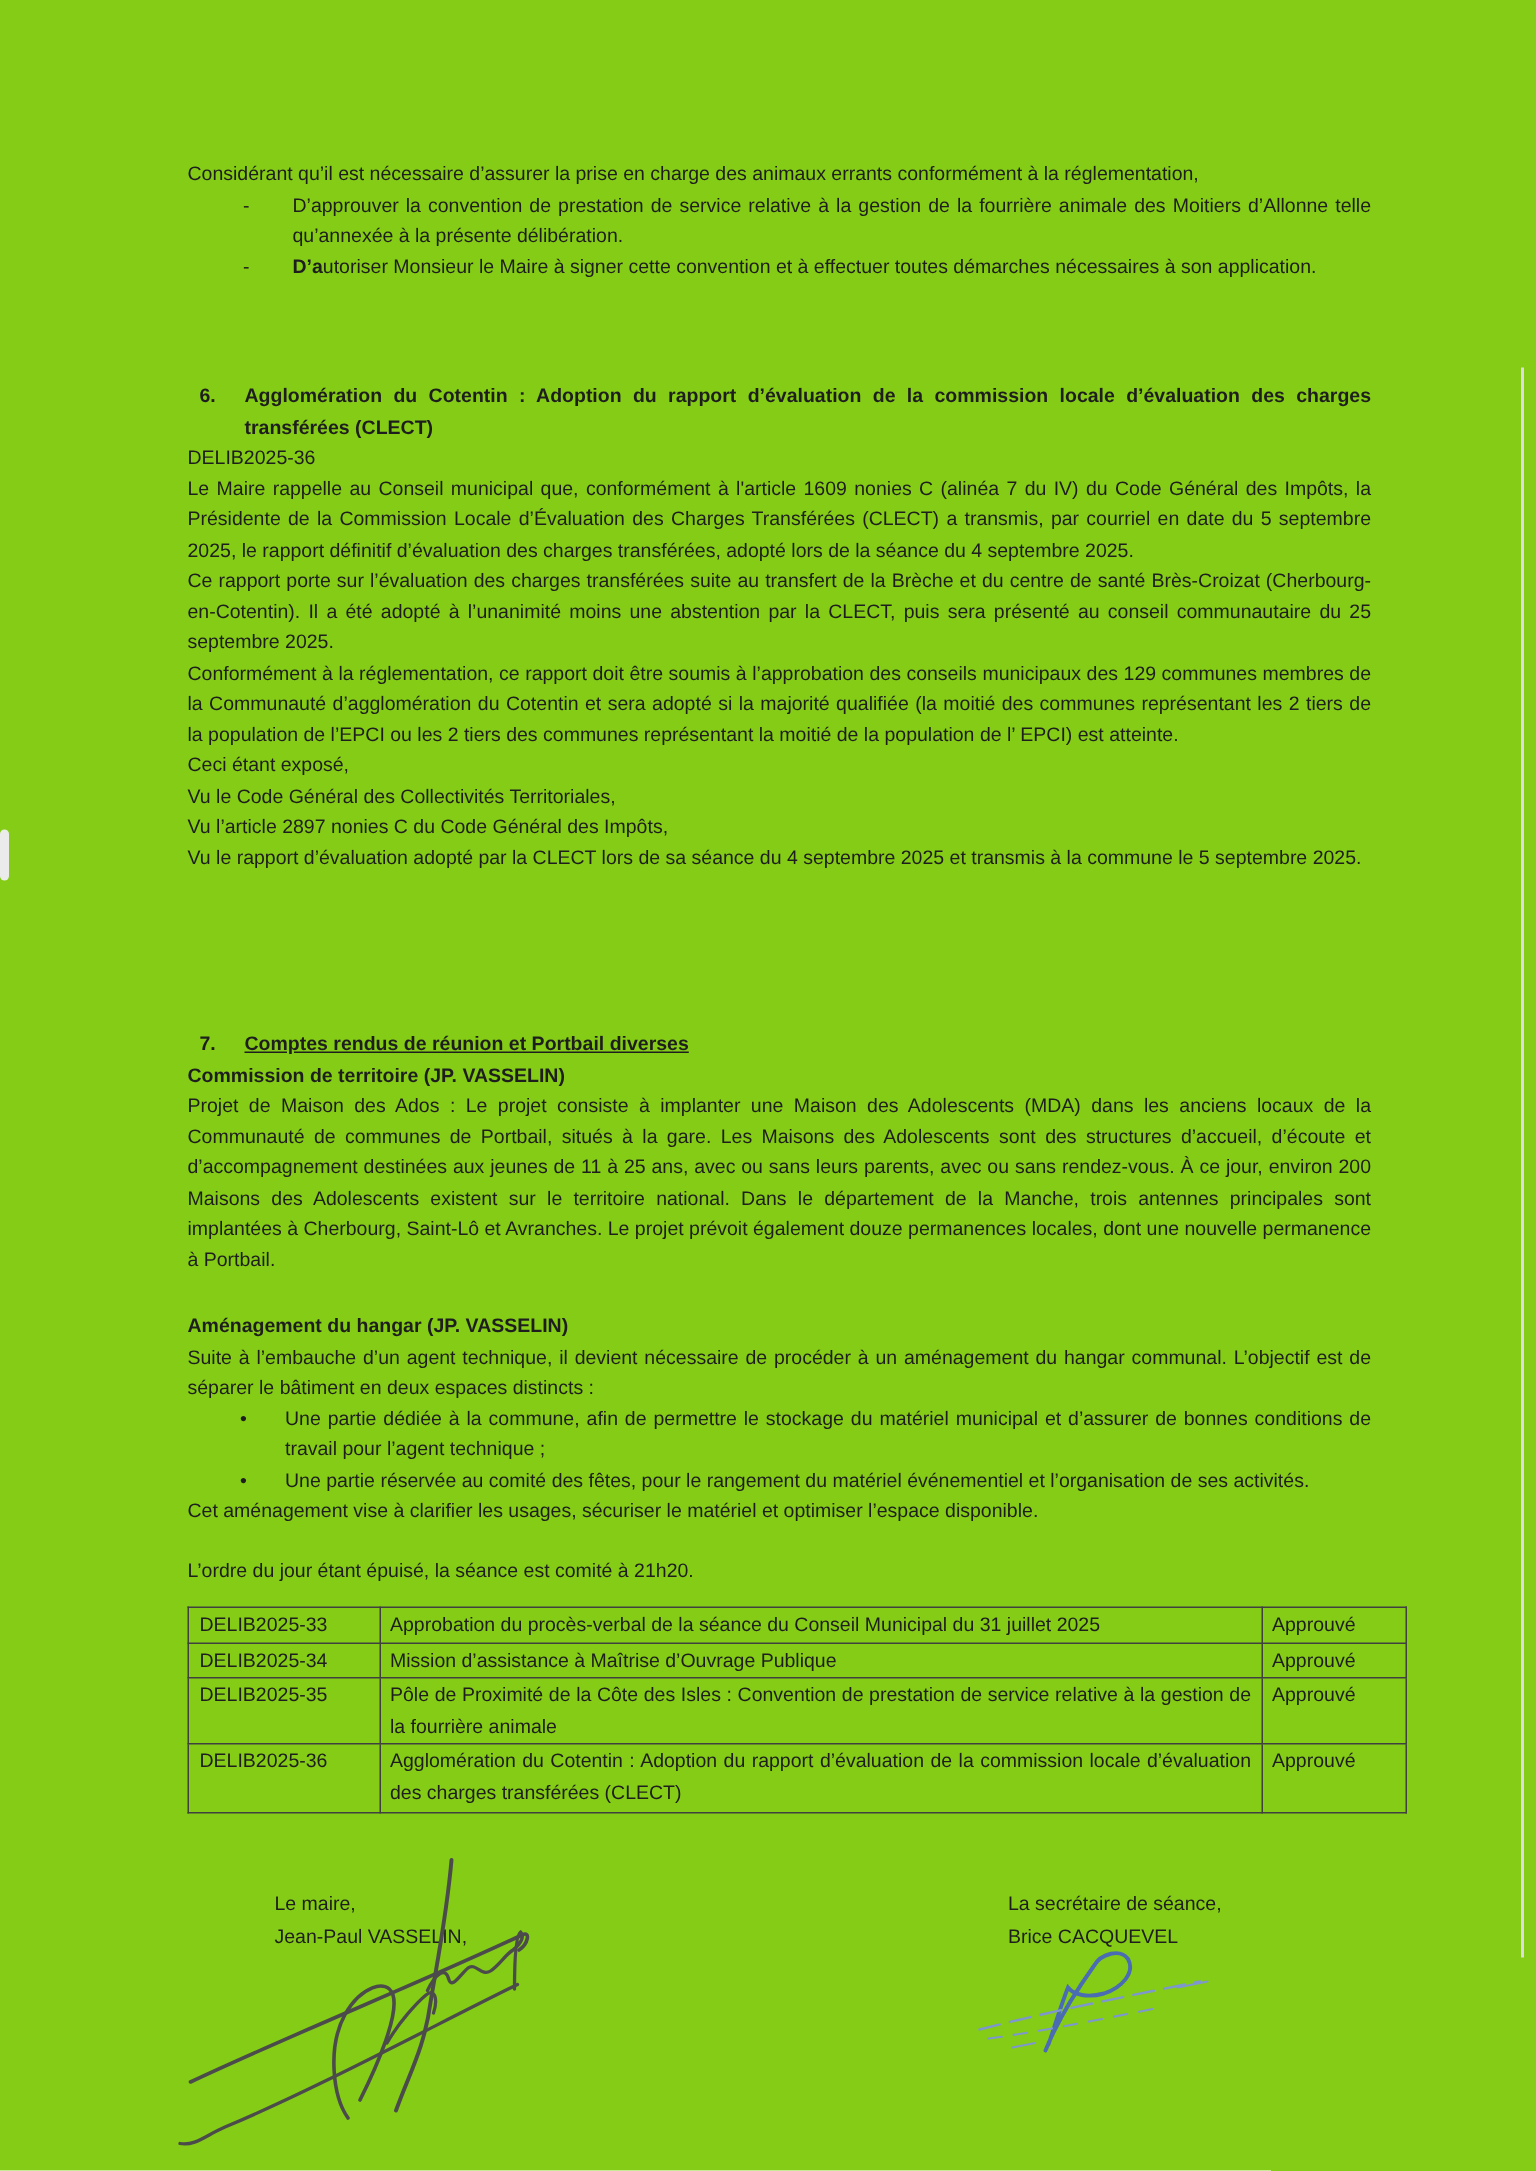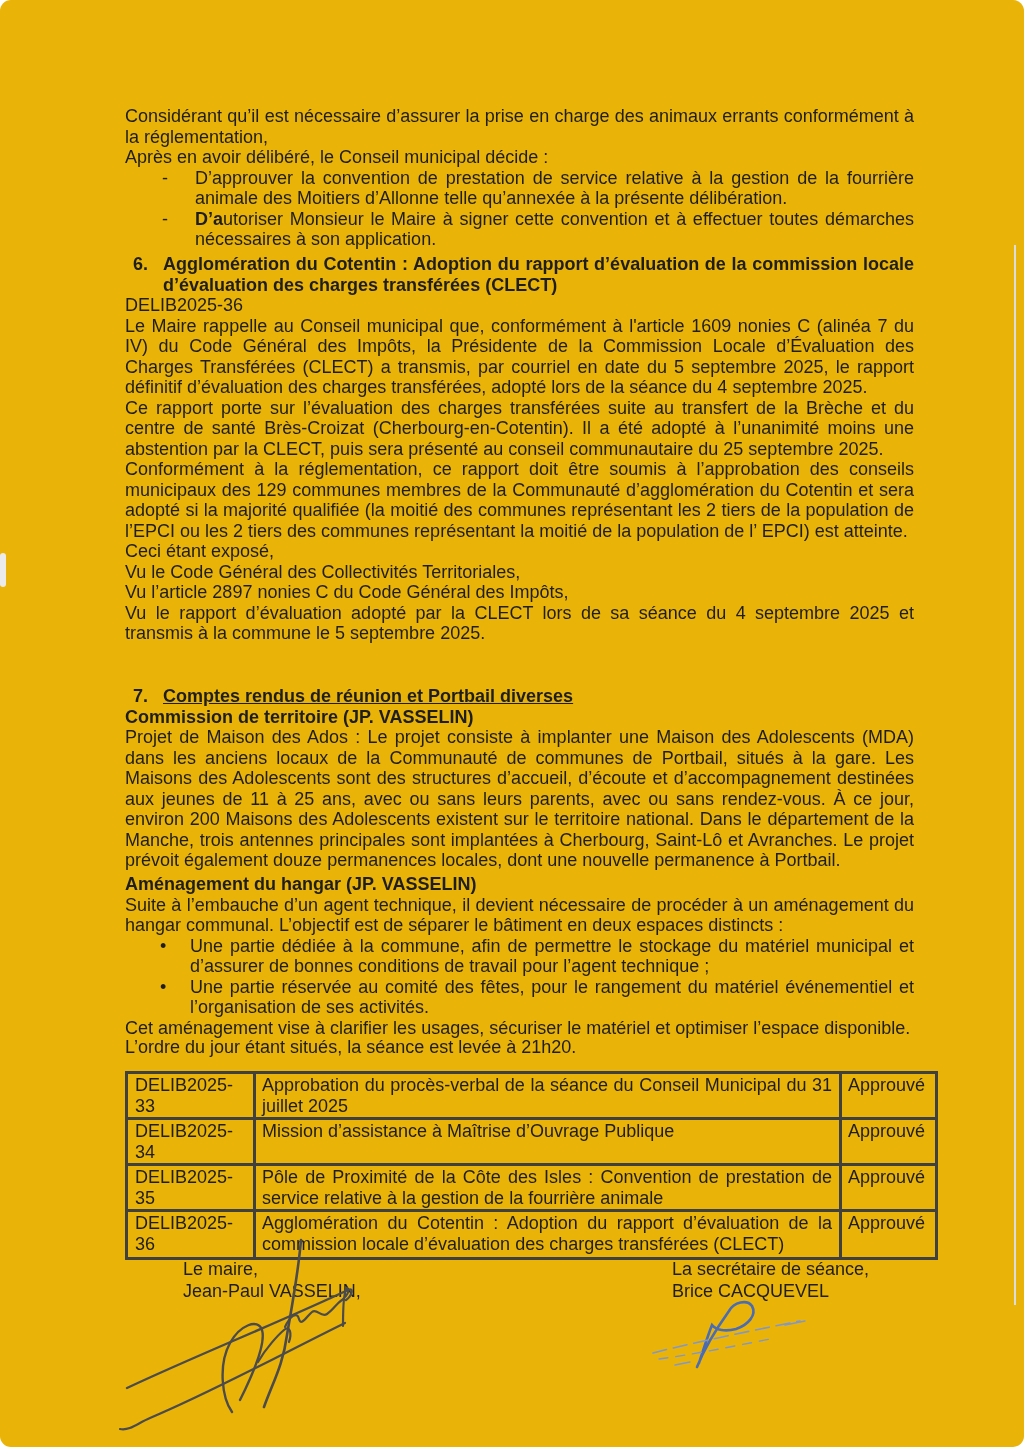--- a/index.html
+++ b/index.html
@@ -1,21 +1,21 @@
 <!DOCTYPE html>
 <html lang="fr"><head>
 <meta charset="utf-8">
 <style>
   * { margin:0; padding:0; box-sizing:border-box; }
   html,body { background:#ffffff; }
   body { font-family:"Liberation Sans", sans-serif; color:#1e1e1e; }
   .page {
     position:relative; width:1024px; height:1447px; margin:0 auto;
-    background:#eab308; overflow:hidden;
-    font-size:18px; line-height:20.5px;border-radius:11px;
+    background:#84cc16; overflow:hidden;
+    font-size:13px; line-height:20.5px;
   }
   .sec { position:absolute; left:125px; right:110px; }
   .just { text-align:justify; }
   p { margin:0; }
   b, .bold { font-weight:bold; }
 
   
   .h-row { display:flex; font-weight:bold; }
   .h-row .h-num { width:38px; flex:0 0 38px; padding-left:8px; }
   .h-row .h-title { flex:1; text-align:justify; }
@@ -25,42 +25,41 @@
   .doc-list { list-style:none; }
   .doc-list li { display:flex; }
   .doc-list .marker { width:33px; flex:0 0 33px; margin-left:37px; text-align:left; }
   .doc-list .li-text { flex:1; text-align:justify; }
   .dot-list .marker { width:30px; flex:0 0 30px; margin-left:35px; }
 
   .subhead { font-weight:bold; }
 
   
   table.delib { border-collapse:collapse; width:813px; table-layout:fixed; margin-top:1px; }
-  table.delib td { border:3px solid #404040; vertical-align:top; padding:1px 7px 1px 6px; line-height:20.5px; }
+  table.delib td { border:1px solid #404040; vertical-align:top; padding:1px 7px 1px 6px; line-height:20.5px; }
   table.delib td.c-ref { width:128px; padding-left:7px; }
   table.delib td.c-subj { text-align:justify; }
   table.delib td.c-status { width:96px;margin-top:39px; }
   table.delib tr.tall td { padding-bottom:3px; }
 
   
   .sig-col { position:absolute; }
   .sig-col p { line-height:22px; }
 
   svg.sig { position:absolute; overflow:visible; }
 
   .artifact { position:absolute; }
 </style>
 </head>
 <body>
 
 <div class="page">
 
   <section class="sec" style="top:106px;">
     <p class="just">Considérant qu’il est nécessaire d’assurer la prise en charge des animaux errants conformément à la réglementation,</p>
-    <p>Après en avoir délibéré, le Conseil municipal décide :</p>
     <ul class="doc-list">
       <li>
         <span class="marker">-</span>
         <span class="li-text"><b></b><span>D’approuver la convention de prestation de service relative à la gestion de la fourrière animale des Moitiers d’Allonne telle qu’annexée à la présente délibération.</span></span>
       </li>
       <li>
         <span class="marker">-</span>
         <span class="li-text"><b>D’a</b><span>utoriser Monsieur le Maire à signer cette convention et à effectuer toutes démarches nécessaires à son application.</span></span>
       </li>
     </ul>
@@ -100,21 +99,21 @@
       </li>
       <li>
         <span class="marker">•</span>
         <span class="li-text">Une partie réservée au comité des fêtes, pour le rangement du matériel événementiel et l’organisation de ses activités.</span>
       </li>
     </ul>
     <p class="just">Cet aménagement vise à clarifier les usages, sécuriser le matériel et optimiser l’espace disponible.</p>
   </section>
 
   <section class="sec" style="top:1037px;">
-    <p>L’ordre du jour étant situés, la séance est levée à 21h20.</p>
+    <p>L’ordre du jour étant épuisé, la séance est comité à 21h20.</p>
   </section>
 
   <section class="sec" style="top:1070px;">
     <table class="delib">
       <tbody>
         <tr>
           <td class="c-ref">DELIB2025-33</td>
           <td class="c-subj">Approbation du procès-verbal de la séance du Conseil Municipal du 31 juillet 2025</td>
           <td class="c-status">Approuvé</td>
         </tr>

